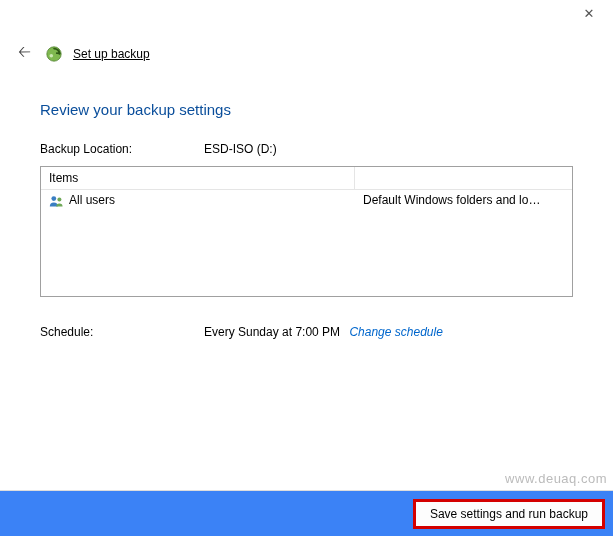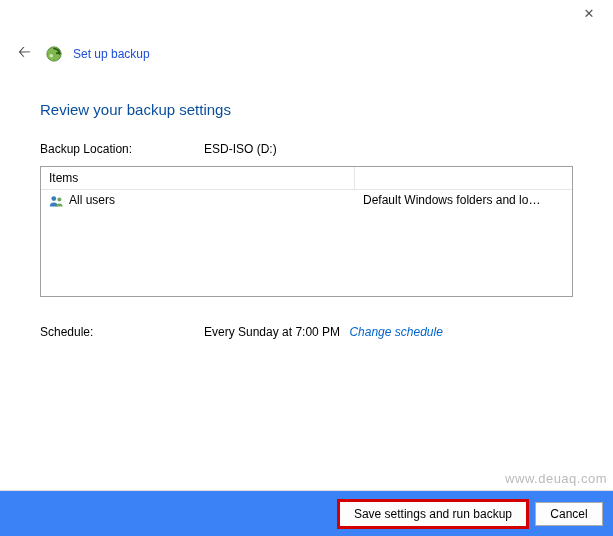--- a/index.html
+++ b/index.html
@@ -43,21 +43,22 @@
       cursor: pointer;
       padding: 2px 4px;
     }
     .wizard-icon svg {
       width: 18px;
       height: 18px;
       display: block;
     }
     .wizard-title {
       font-size: 12px;
-      color: #1d4ed8;
+      color: #000000;
+      text-decoration: underline;
     }
     .content {
       padding: 32px 40px 0 40px;
     }
     .page-heading {
       color: #0a4e9b;
       font-size: 15px;
       font-weight: 400;
       margin-bottom: 24px;
     }
@@ -237,14 +238,13 @@
       <span>Every Sunday at 7:00 PM</span>
       <span class="link">Change schedule</span>
     </div>
   </div>
 </div>
 
 <div class="watermark">www.deuaq.com</div>
 
 <div class="footer">
   <button class="btn btn-primary-highlight">Save settings and run backup</button>
-  <button class="btn">Cancel</button>
 </div>
 
 </body></html>

